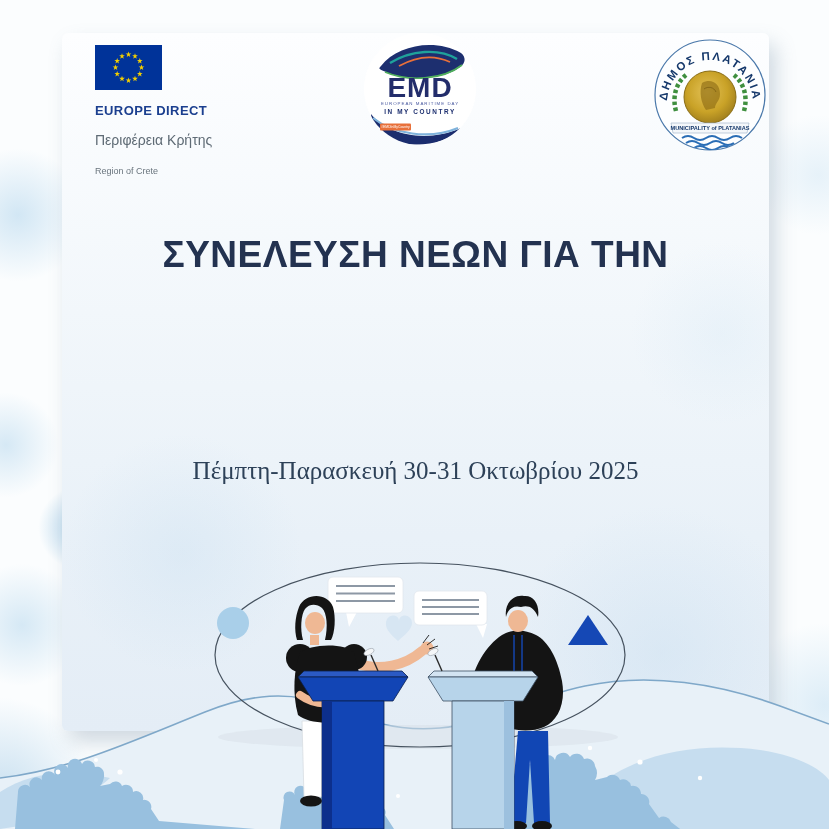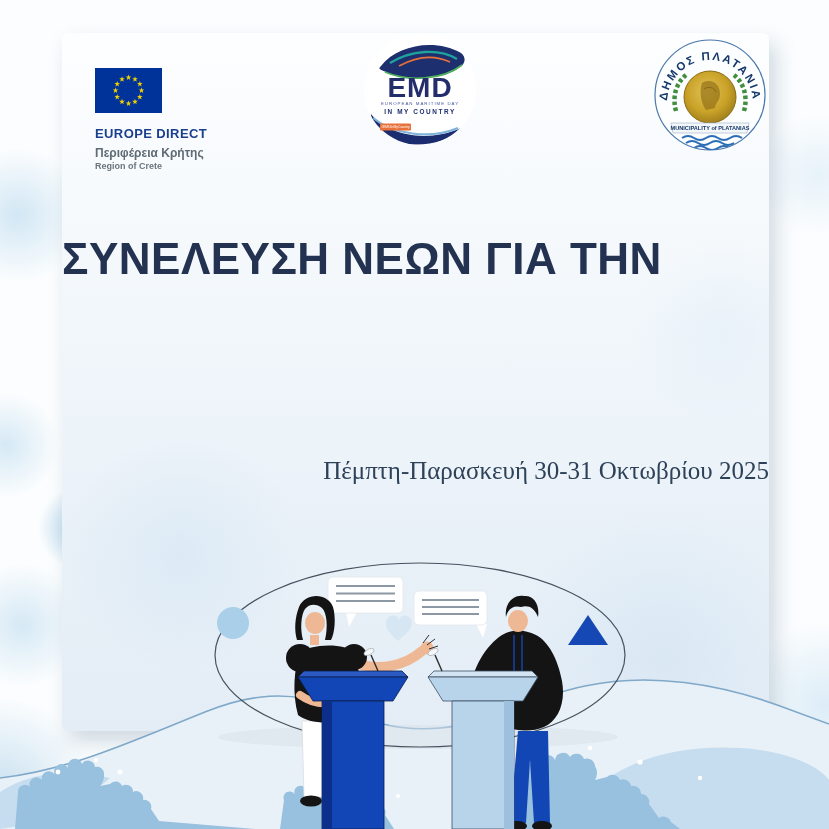--- a/index.html
+++ b/index.html
@@ -24,30 +24,30 @@
       radial-gradient(circle 170px at 120px 520px, rgba(199,222,240,.35), rgba(199,222,240,0) 70%),
       radial-gradient(circle 210px at 600px 620px, rgba(199,222,240,.4), rgba(199,222,240,0) 70%),
       radial-gradient(circle 130px at 660px 300px, rgba(210,230,244,.28), rgba(210,230,244,0) 70%),
       linear-gradient(180deg,#fdfeff 0%,#f2f7fb 40%,#e9f1f8 72%,#e4edf6 100%);
     box-shadow:7px 11px 20px rgba(110,135,160,.30);
   }
   .waves{position:absolute;left:0;top:620px;width:829px;height:209px;z-index:2;}
   .scene{position:absolute;left:150px;top:545px;width:540px;height:284px;z-index:3;}
 
   
-  .logo-eu{position:absolute;left:33px;top:35px;width:170px;}
+  .logo-eu{position:absolute;left:33px;top:12px;width:170px;}
   .logo-eu .eu-title{margin-top:9px;font-weight:bold;font-size:13px;letter-spacing:.4px;color:#1b3f8f;}
-  .logo-eu .eu-sub1{margin-top:5px;font-size:12px;font-weight:bold;color:#5f6b75;}
-  .logo-eu .eu-sub2{margin-top:1px;font-size:9px;font-weight:bold;color:#6a757e;}
+  .logo-eu .eu-sub1{margin-top:14px;font-size:14px;font-weight:normal;color:#5f6b75;}
+  .logo-eu .eu-sub2{margin-top:18px;font-size:9px;font-weight:normal;color:#6a757e;}
   .logo-emd{position:absolute;left:301px;top:-1px;width:114px;height:114px;}
   .logo-plat{position:absolute;left:590px;top:4px;width:116px;height:116px;}
 
-  .title{position:absolute;left:0;top:200px;width:707px;
-    color:#233250;font-weight:800;font-size:44px;line-height:1.20;letter-spacing:.5px;}
-  .dates{position:absolute;left:0;top:420px;width:707px;text-align:right;
+  .title{position:absolute;left:0;top:200px;width:707px;text-align:center;
+    color:#233250;font-weight:800;font-size:37px;line-height:1.20;letter-spacing:.5px;}
+  .dates{position:absolute;left:0;top:420px;width:707px;text-align:center;
     font-family:"Liberation Serif",serif;color:#2d4158;font-size:25px;line-height:1.45;}
 </style>
 </head>
 <body>
 
 <div class="poster">
 
   <div class="card">
 
     <div class="logo-eu">

